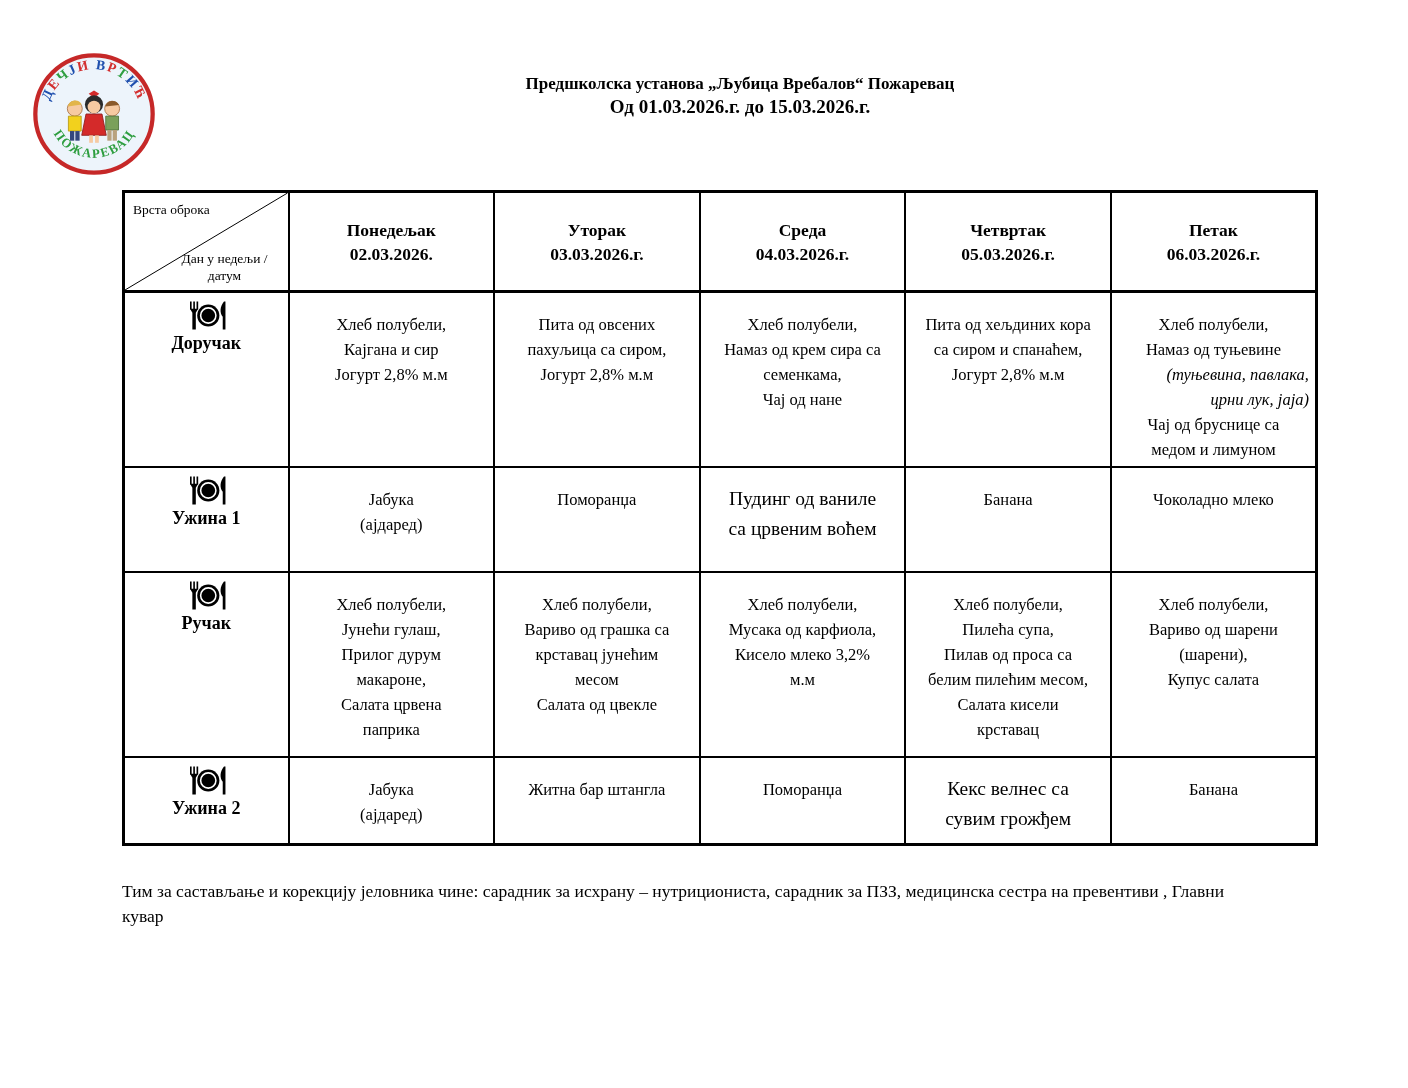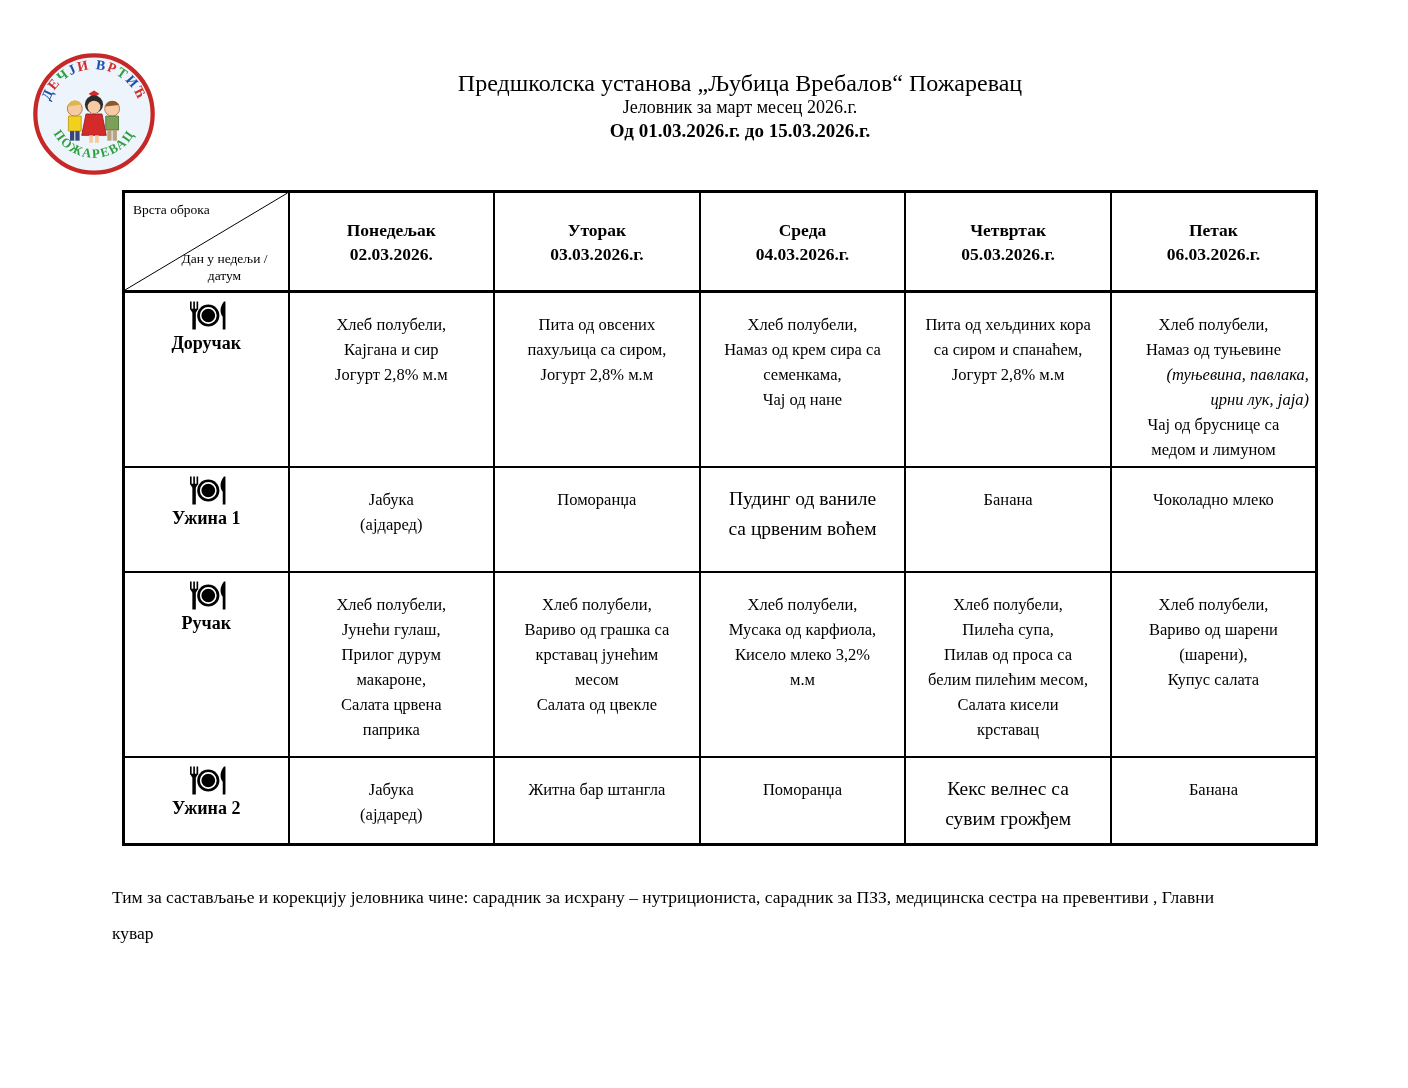--- a/index.html
+++ b/index.html
@@ -11,21 +11,21 @@
     color: #000;
     overflow: hidden;
   }
 
   
   .logo-wrap { position: absolute; left: 30px; top: 50px; width: 128px; height: 128px; }
 
   
   .titles { position: absolute; left: 122px; top: 72px; width: 1236px; text-align: center; }
   .title-l1 { font-size: 19px; font-weight: bold; line-height: 23px; }
-  .title-l2 { font-size: 24px; font-weight: normal; line-height: 23px; }
+  .title-l2 { font-size: 17px; font-weight: bold; line-height: 23px; }
   .title-l3 { font-size: 18px; font-weight: normal; line-height: 24px; }
   .title-l4 { font-size: 19px; font-weight: bold; line-height: 23px; }
 
   
   table.menu-table {
     position: absolute; left: 122px; top: 190px;
     width: 1196px;
     border-collapse: collapse; table-layout: fixed;
     border: 3px solid #000;
   }
@@ -56,22 +56,22 @@
   }
   td.menu-cell.large { font-size: 19.5px; line-height: 30px; padding-top: 16px; }
   .line.italic { font-style: italic; text-align: right; }
 
   th.meal-cell { vertical-align: top; padding-top: 7px; font-weight: bold; }
   .meal-label { font-size: 18px; font-weight: bold; line-height: 22px; margin-top: 1px; }
   .meal-icon { display: block; margin: 0 auto; }
 
   
   .footer-note {
-    position: absolute; left: 112px; top: 879px; width: 1105px;
-    font-size: 17.5px; line-height: 36px; text-align: left;
+    position: absolute; left: 122px; top: 879px; width: 1105px;
+    font-size: 17.5px; line-height: 25px; text-align: left;
   }
 </style>
 </head>
 <body>
 
 <div class="logo-wrap">
   <svg id="logo-svg" width="128" height="128" viewBox="0 0 120 120">
     <circle cx="60" cy="60" r="55" fill="#edf4fb" stroke="#c62828" stroke-width="4"></circle>
     <defs>
       <path id="arcTop" d="M 16,62 A 44,44 0 0 1 104,62" fill="none"></path>
@@ -103,21 +103,20 @@
       <path d="M70.5,53 a7,7 0 0 1 13,-1.5 l-13,1.5 z" fill="#8a5a2b"></path>
       <path d="M71,62 h12 v13 h-12 z" fill="#7aa05a" stroke="#4c703a" stroke-width="0.8"></path>
       <rect x="72.5" y="75" width="4" height="10" fill="#b9a27e"></rect>
       <rect x="77.5" y="75" width="4" height="10" fill="#b9a27e"></rect>
     </g>
   </svg>
 </div>
 
 <div class="titles">
   <div class="title-l2">Предшколска установа „Љубица Вребалов“ Пожаревац</div>
-  <div class="title-l3">Јеловник за март месец 2026.г.</div>
   <div class="title-l4">Од 01.03.2026.г. до 15.03.2026.г.</div>
 </div>
 
 <table class="menu-table">
   <thead>
     <tr id="header-row">
       <th class="corner col-label">
         <svg class="diag" viewBox="0 0 100 100" preserveAspectRatio="none">
           <line x1="0" y1="100" x2="100" y2="0" stroke="#000" stroke-width="1" vector-effect="non-scaling-stroke"></line>
         </svg>

